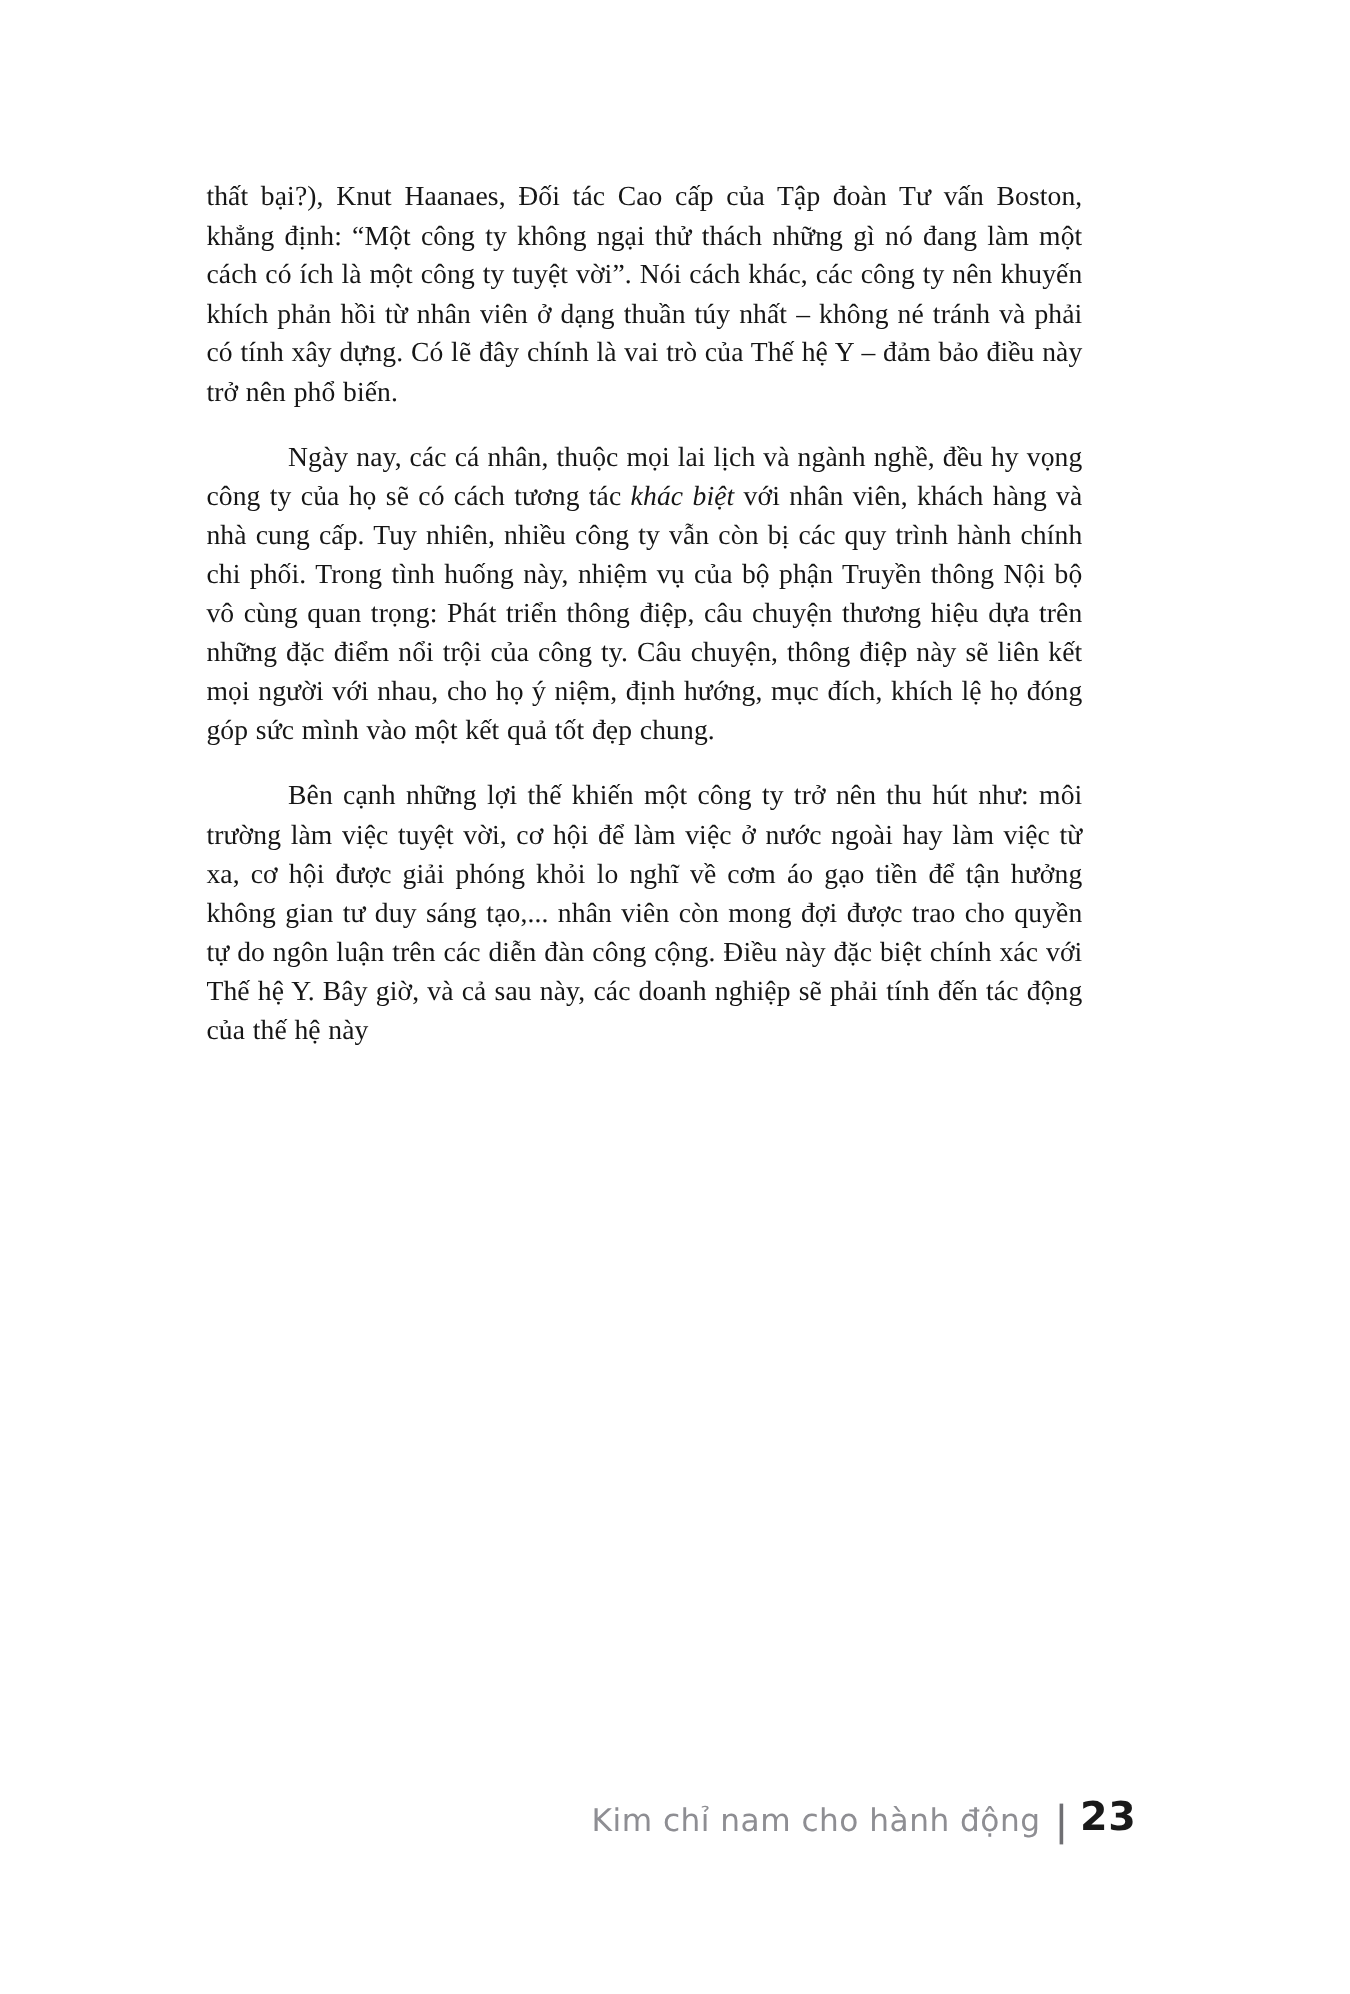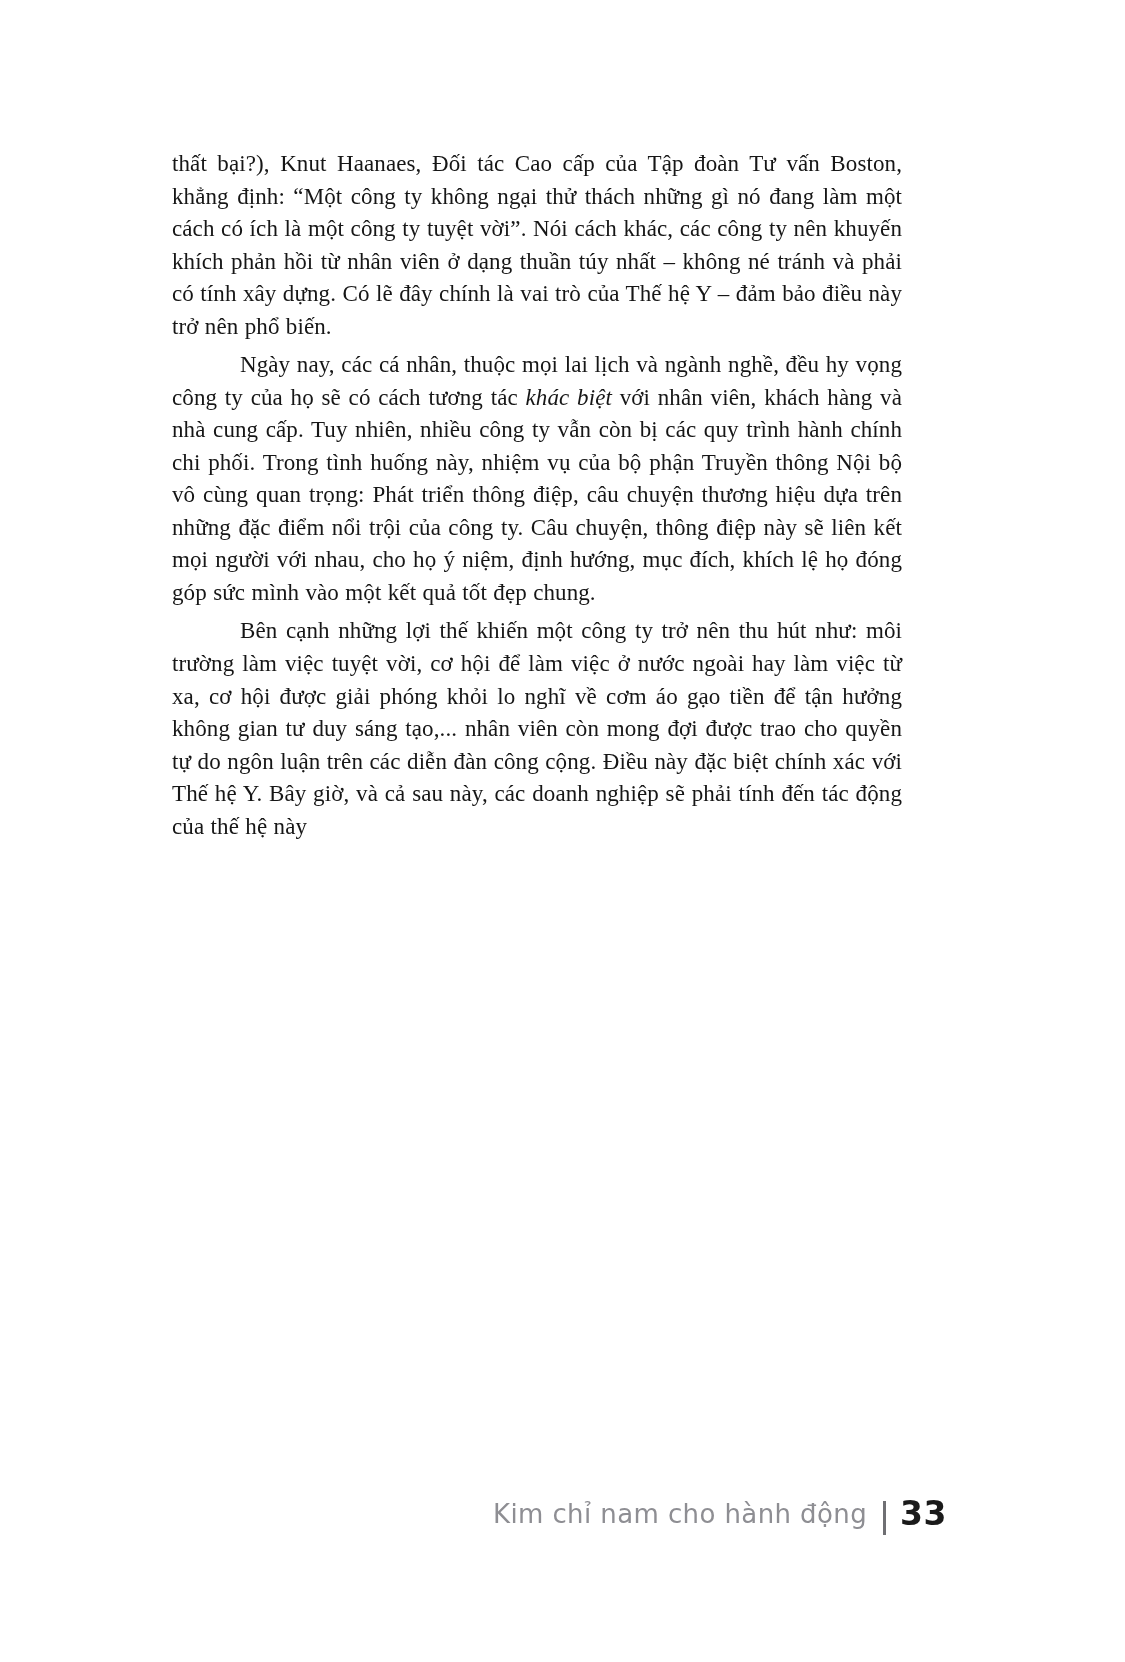--- a/index.html
+++ b/index.html
@@ -31,42 +31,42 @@
     font-size: 23px;
     line-height: 1.415;
     text-align: justify;
     text-justify: inter-word;
     margin: 0 0 0 0;
     letter-spacing: 0.1px;
     word-spacing: 0.5px;
     color: #161616;
   }
   .para + .para {
-    margin-top: 6px;
+    margin-top: 22px;
     font-family: Liberation Serif, serif;
   }
   .indent {
     text-indent: 68px;
   }
   .para em {
     font-style: italic;
   }
   
   .para {
     -webkit-hyphens: none;
     hyphens: none;
   }
   .footer {
     position: absolute;
     left: 0;
     right: 0;
     top: 1494px;
     display: flex;
     justify-content: flex-end;
-    align-items: center;
+    align-items: flex-end;
     padding-right: 178px;
   }
   .footer-title {
     font-family: "DejaVu Sans", "Liberation Sans", sans-serif;
     font-size: 26px;
     color: #8e8e93;
     letter-spacing: 0.4px;
     font-weight: 400;
   }
   .footer-sep {
@@ -97,16 +97,16 @@
 
     <p class="para indent"><span>Ngày nay, các cá nhân, thuộc mọi lai lịch và ngành nghề, đều hy vọng công ty của họ sẽ có cách tương tác </span><em>khác biệt</em><span> với nhân viên, khách hàng và nhà cung cấp. Tuy nhiên, nhiều công ty vẫn còn bị các quy trình hành chính chi phối. Trong tình huống này, nhiệm vụ của bộ phận Truyền thông Nội bộ vô cùng quan trọng: Phát triển thông điệp, câu chuyện thương hiệu dựa trên những đặc điểm nổi trội của công ty. Câu chuyện, thông điệp này sẽ liên kết mọi người với nhau, cho họ ý niệm, định hướng, mục đích, khích lệ họ đóng góp sức mình vào một kết quả tốt đẹp chung.</span></p>
 
     <p class="para indent">Bên cạnh những lợi thế khiến một công ty trở nên thu hút như: môi trường làm việc tuyệt vời, cơ hội để làm việc ở nước ngoài hay làm việc từ xa, cơ hội được giải phóng khỏi lo nghĩ về cơm áo gạo tiền để tận hưởng không gian tư duy sáng tạo,... nhân viên còn mong đợi được trao cho quyền tự do ngôn luận trên các diễn đàn công cộng. Điều này đặc biệt chính xác với Thế hệ Y. Bây giờ, và cả sau này, các doanh nghiệp sẽ phải tính đến tác động của thế hệ này</p>
 
   </div>
 
   <div class="footer">
     <span class="footer-title">Kim chỉ nam cho hành động</span>
     <span class="footer-sep"></span>
-    <span class="footer-page">33</span>
+    <span class="footer-page">23</span>
   </div>
 
 </div>
 
 </body></html>

